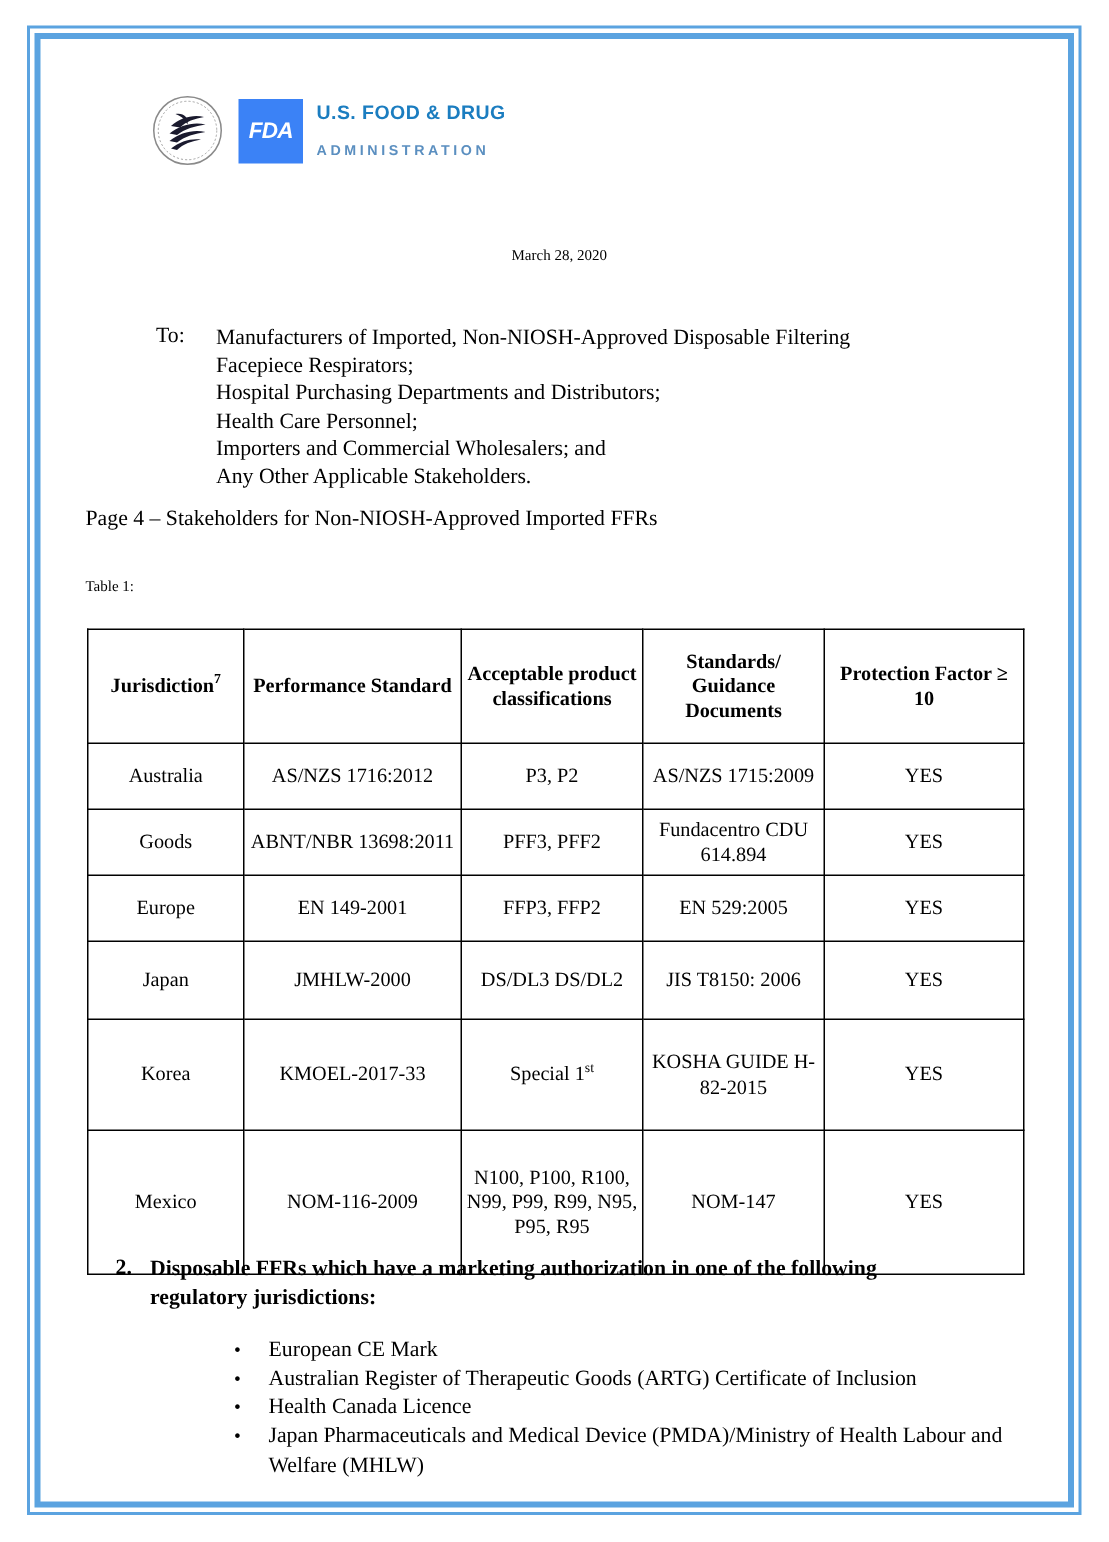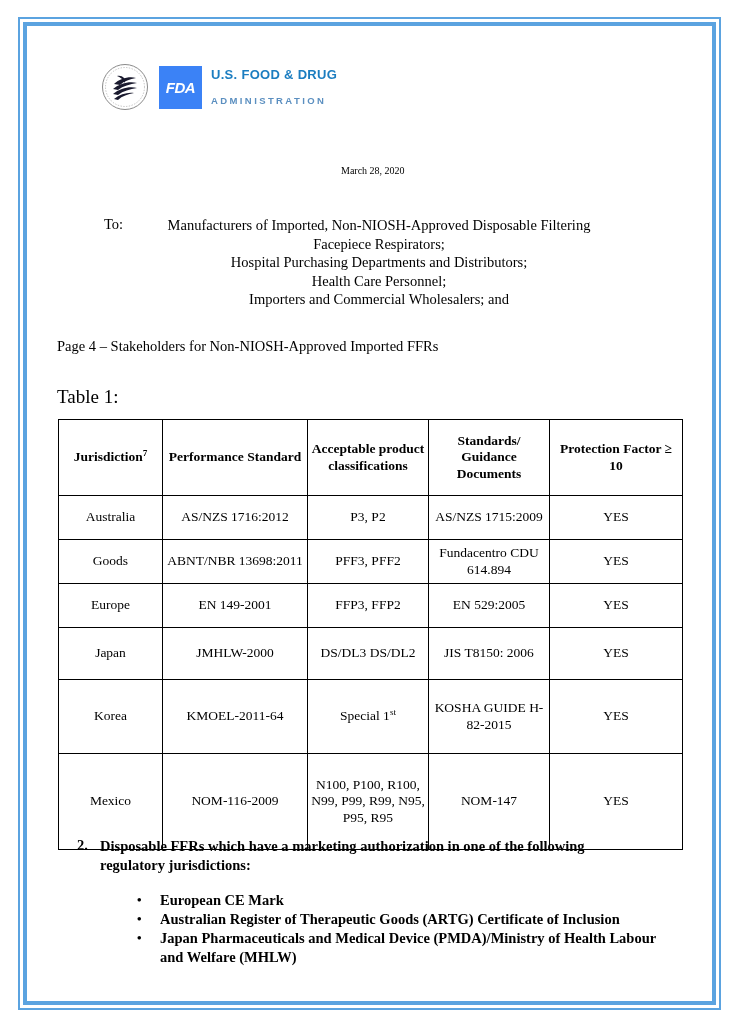--- a/index.html
+++ b/index.html
@@ -119,33 +119,32 @@
     display: flex;
     align-items: flex-start;
   }
   #to-label {
     width: 40px;
     flex: 0 0 auto;
   }
   #to-lines {
     line-height: 1.28;
     width: 470px;
-    text-align: center;
   }
   #page-heading {
     position: absolute;
     left: 57px;
     top: 338px;
     font-size: 14.5px;
   }
   #table-caption {
     position: absolute;
     left: 57px;
     top: 386px;
-    font-size: 19px;
+    font-size: 10px;
   }
 
   
   #ffr-table {
     position: absolute;
     left: 58px;
     top: 419px;
     width: 624px;
     border-collapse: collapse;
     table-layout: fixed;
@@ -187,28 +186,27 @@
   #numbered-marker {
     width: 23px;
     flex: 0 0 auto;
   }
   #numbered-text {
     width: 545px;
     line-height: 1.3;
   }
   #bullet-list {
     position: absolute;
-    left: 137px;
+    left: 156px;
     top: 891px;
     font-size: 14.5px;
     list-style: none;
     margin: 0;
     padding: 0;
     width: 520px;
-    font-weight: bold;
   }
   #bullet-list li {
     position: relative;
     padding-left: 23px;
     line-height: 1.32;
   }
   #bullet-list li::before {
     content: "\2022";
     position: absolute;
     left: 0;
@@ -249,20 +247,21 @@
 
     <div class="doc-date">March 28, 2020</div>
 
     <div id="to-block">
       <div id="to-label">To:</div>
       <div id="to-lines">
         <div>Manufacturers of Imported, Non-NIOSH-Approved Disposable Filtering Facepiece Respirators;</div>
         <div>Hospital Purchasing Departments and Distributors;</div>
         <div>Health Care Personnel;</div>
         <div>Importers and Commercial Wholesalers; and</div>
+        <div>Any Other Applicable Stakeholders.</div>
       </div>
     </div>
 
     <div id="page-heading">Page 4 – Stakeholders for Non-NIOSH-Approved Imported FFRs</div>
 
     <div id="table-caption">Table 1:</div>
 
     <table id="ffr-table">
       <colgroup>
         <col class="col-0">
@@ -304,21 +303,21 @@
         </tr>
         <tr class="row-h-52">
           <td>Japan</td>
           <td>JMHLW-2000</td>
           <td>DS/DL3 DS/DL2</td>
           <td>JIS T8150: 2006</td>
           <td>YES</td>
         </tr>
         <tr class="row-h-74">
           <td>Korea</td>
-          <td>KMOEL-2011-64</td>
+          <td>KMOEL-2017-33</td>
           <td><span>Special 1</span><sup>st</sup></td>
           <td>KOSHA GUIDE H-82-2015</td>
           <td>YES</td>
         </tr>
         <tr class="row-h-96">
           <td>Mexico</td>
           <td>NOM-116-2009</td>
           <td>N100, P100, R100, N99, P99, R99, N95, P95, R95</td>
           <td>NOM-147</td>
           <td>YES</td>
@@ -327,17 +326,18 @@
     </table>
 
     <div id="numbered-item">
       <div id="numbered-marker">2.</div>
       <div id="numbered-text">Disposable FFRs which have a marketing authorization in one of the following regulatory jurisdictions:</div>
     </div>
 
     <ul id="bullet-list">
       <li>European CE Mark</li>
       <li>Australian Register of Therapeutic Goods (ARTG) Certificate of Inclusion</li>
+      <li>Health Canada Licence</li>
       <li>Japan Pharmaceuticals and Medical Device (PMDA)/Ministry of Health Labour and Welfare (MHLW)</li>
     </ul>
 
   </div>
 </div>
 
 </body></html>

